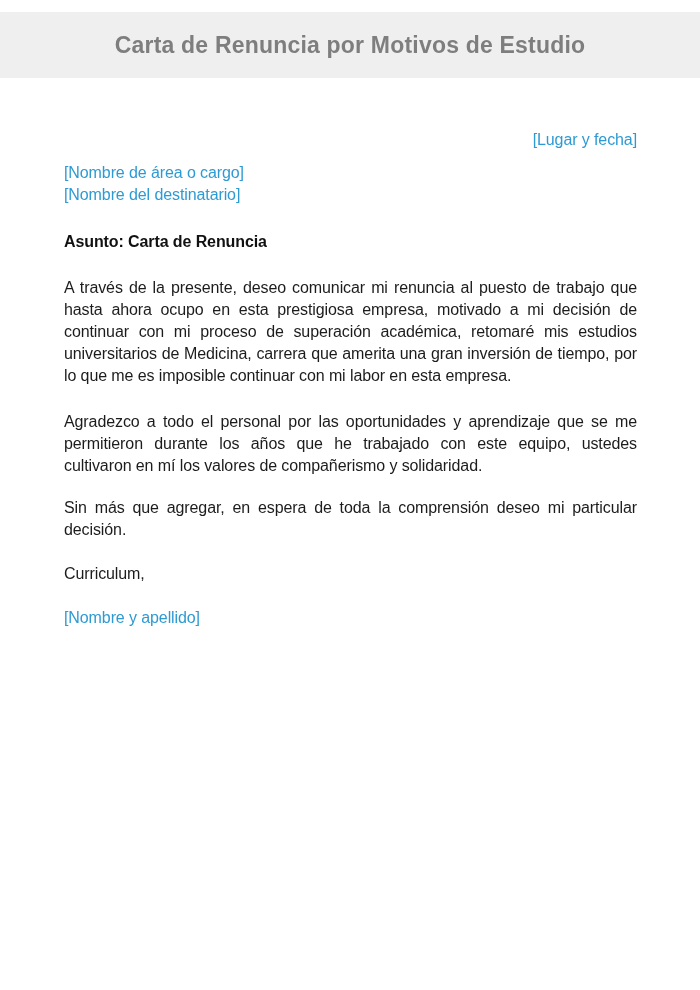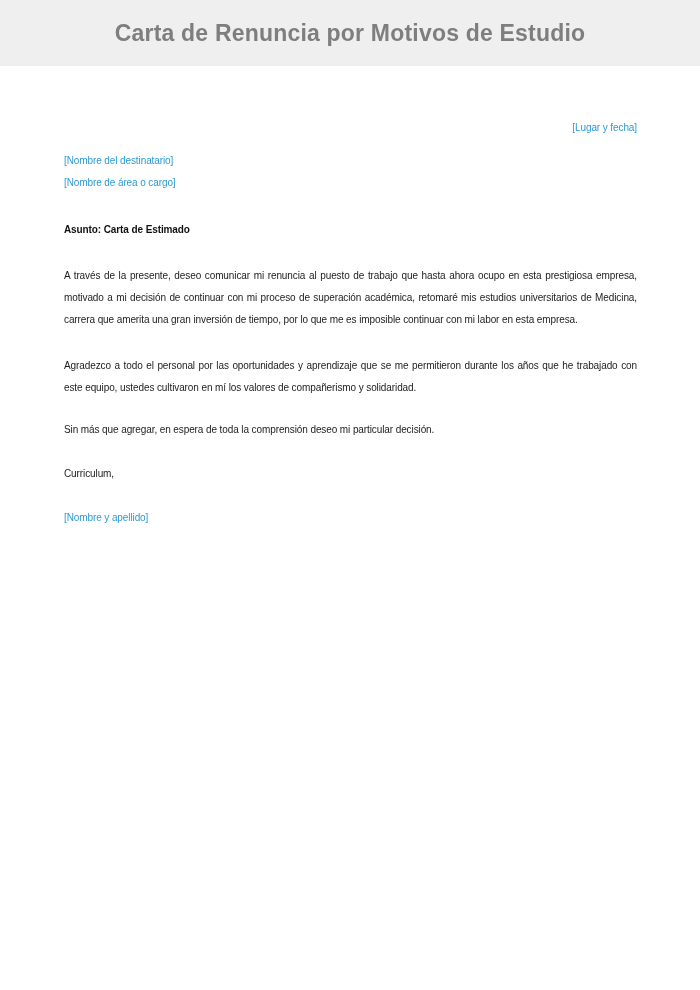--- a/index.html
+++ b/index.html
@@ -1,38 +1,38 @@
 <!DOCTYPE html>
 <html><head>
 <meta charset="utf-8">
 <style>
   * { margin:0; padding:0; box-sizing:border-box; }
   html,body { background:#ffffff; }
   .page {
     position:relative;
     width:700px; height:694px;
-    margin:0 auto;
+    margin:12px auto;
     background:#ffffff;
     overflow:hidden;
     font-family:"Liberation Sans", sans-serif;
     color:#1c1c1c;
   }
   
   .page-header {
     position:absolute; top:0; left:0; right:0; height:66px;
     background:#efefef;
     display:flex; align-items:center; justify-content:center;
   }
   .page-title {
     font-size:23px; font-weight:bold; color:#7e7e7e; letter-spacing:.2px;
   }
   
   .letter {
     position:absolute; top:66px; left:64px; width:573px;
-    font-size:10px; line-height:22px; letter-spacing:-.1px;
+    font-size:16px; line-height:22px; letter-spacing:-.1px;
   }
   .blue { color:#2d9ad3; }
   .date-line   { margin-top:51px; text-align:right; }
   .recipient   { margin-top:11px; }
   .subject     { margin-top:25px; font-weight:bold; color:#111; }
   .salutation  { margin-top:23px; }
   .para        { margin-top:24px; text-align:justify; }
   .para-last   { margin-top:20px; }
   .closing     { margin-top:22px; }
   .signature   { margin-top:22px; }
@@ -71,25 +71,25 @@
 <div class="page">
 
   <div class="page-header">
     <h1 class="page-title">Carta de Renuncia por Motivos de Estudio</h1>
   </div>
 
   <div class="letter">
     <div class="date-line blue">[Lugar y fecha]</div>
 
     <div class="recipient">
+      <div class="blue">[Nombre de área o cargo]</div>
       <div class="blue">[Nombre del destinatario]</div>
-      <div class="blue">[Nombre de área o cargo]</div>
     </div>
 
-    <div class="subject">Asunto: Carta de Estimado</div>
+    <div class="subject">Asunto: Carta de Renuncia</div>
 
 
     <p class="para">A través de la presente, deseo comunicar mi renuncia al puesto de trabajo que hasta ahora ocupo en esta prestigiosa empresa, motivado a mi decisión de continuar con mi proceso de superación académica, retomaré mis estudios universitarios de Medicina, carrera que amerita una gran inversión de tiempo, por lo que me es imposible continuar con mi labor en esta empresa.</p>
     <p class="para">Agradezco a todo el personal por las oportunidades y aprendizaje que se me permitieron durante los años que he trabajado con este equipo, ustedes cultivaron en mí los valores de compañerismo y solidaridad.</p>
     <p class="para para-last">Sin más que agregar, en espera de toda la comprensión deseo mi particular decisión.</p>
 
     <div class="closing">Curriculum,</div>
     <div class="signature blue">[Nombre y apellido]</div>
   </div>
 

